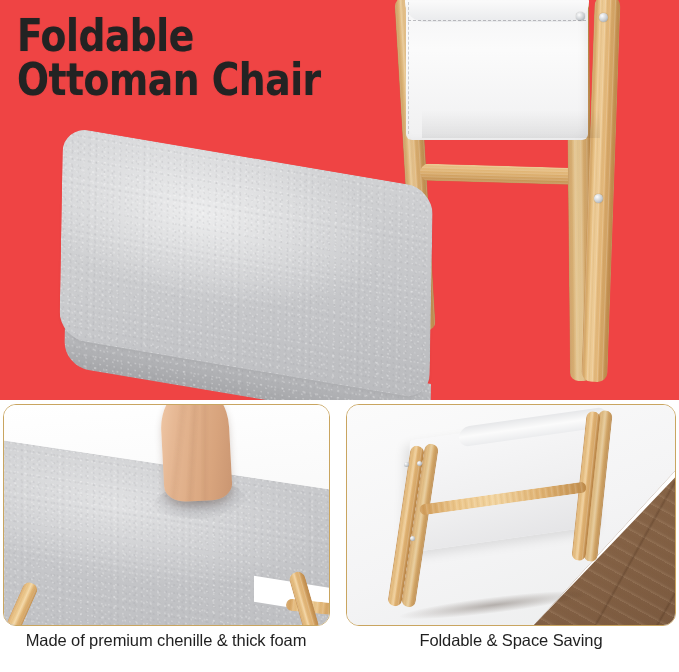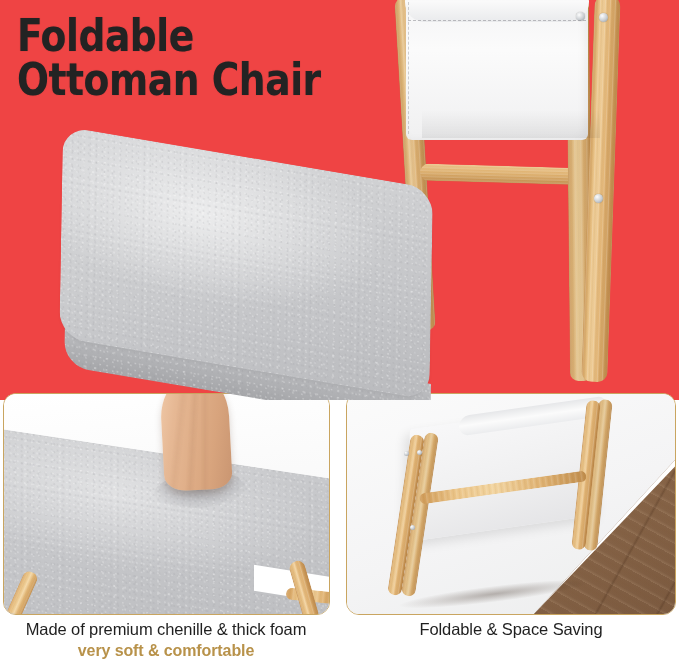--- a/index.html
+++ b/index.html
@@ -227,21 +227,21 @@
     left: 30px; top: 236px;
     width: 330px; height: 18px;
     border-radius: 50%;
     background: radial-gradient(ellipse at center, rgba(0,0,0,0.14) 0%, rgba(0,0,0,0.0) 72%);
     transform: skewX(-18deg);
   }
 
   
   .panels {
     position: absolute;
-    left: 0; top: 393px;
+    left: 0; top: 404px;
     width: 679px; height: 264px;
   }
   .panel {
     position: absolute;
     top: 0;
     height: 222px;
     border: 1.4px solid #c9a560;
     border-radius: 13px;
     overflow: hidden;
     background: #ffffff;
@@ -551,21 +551,20 @@
       <div class="rp-rail bamboo-soft"></div>
       <div class="rp-leg-fr bamboo-soft"></div>
       <div class="rp-leg-fl bamboo"></div>
       <div class="rp-screw a"></div>
       <div class="rp-screw b"></div>
       <div class="rp-screw c"></div>
     </div>
 
     <div class="caption caption-left">
       <span class="cap-main">Made of premium chenille &amp; thick foam</span>
-      <span class="cap-sub">very soft &amp; comfortable</span>
     </div>
 
     <div class="caption caption-right">
       <span class="cap-main">Foldable &amp; Space Saving</span>
     </div>
   </div>
 
 </div>
 
 </body></html>

